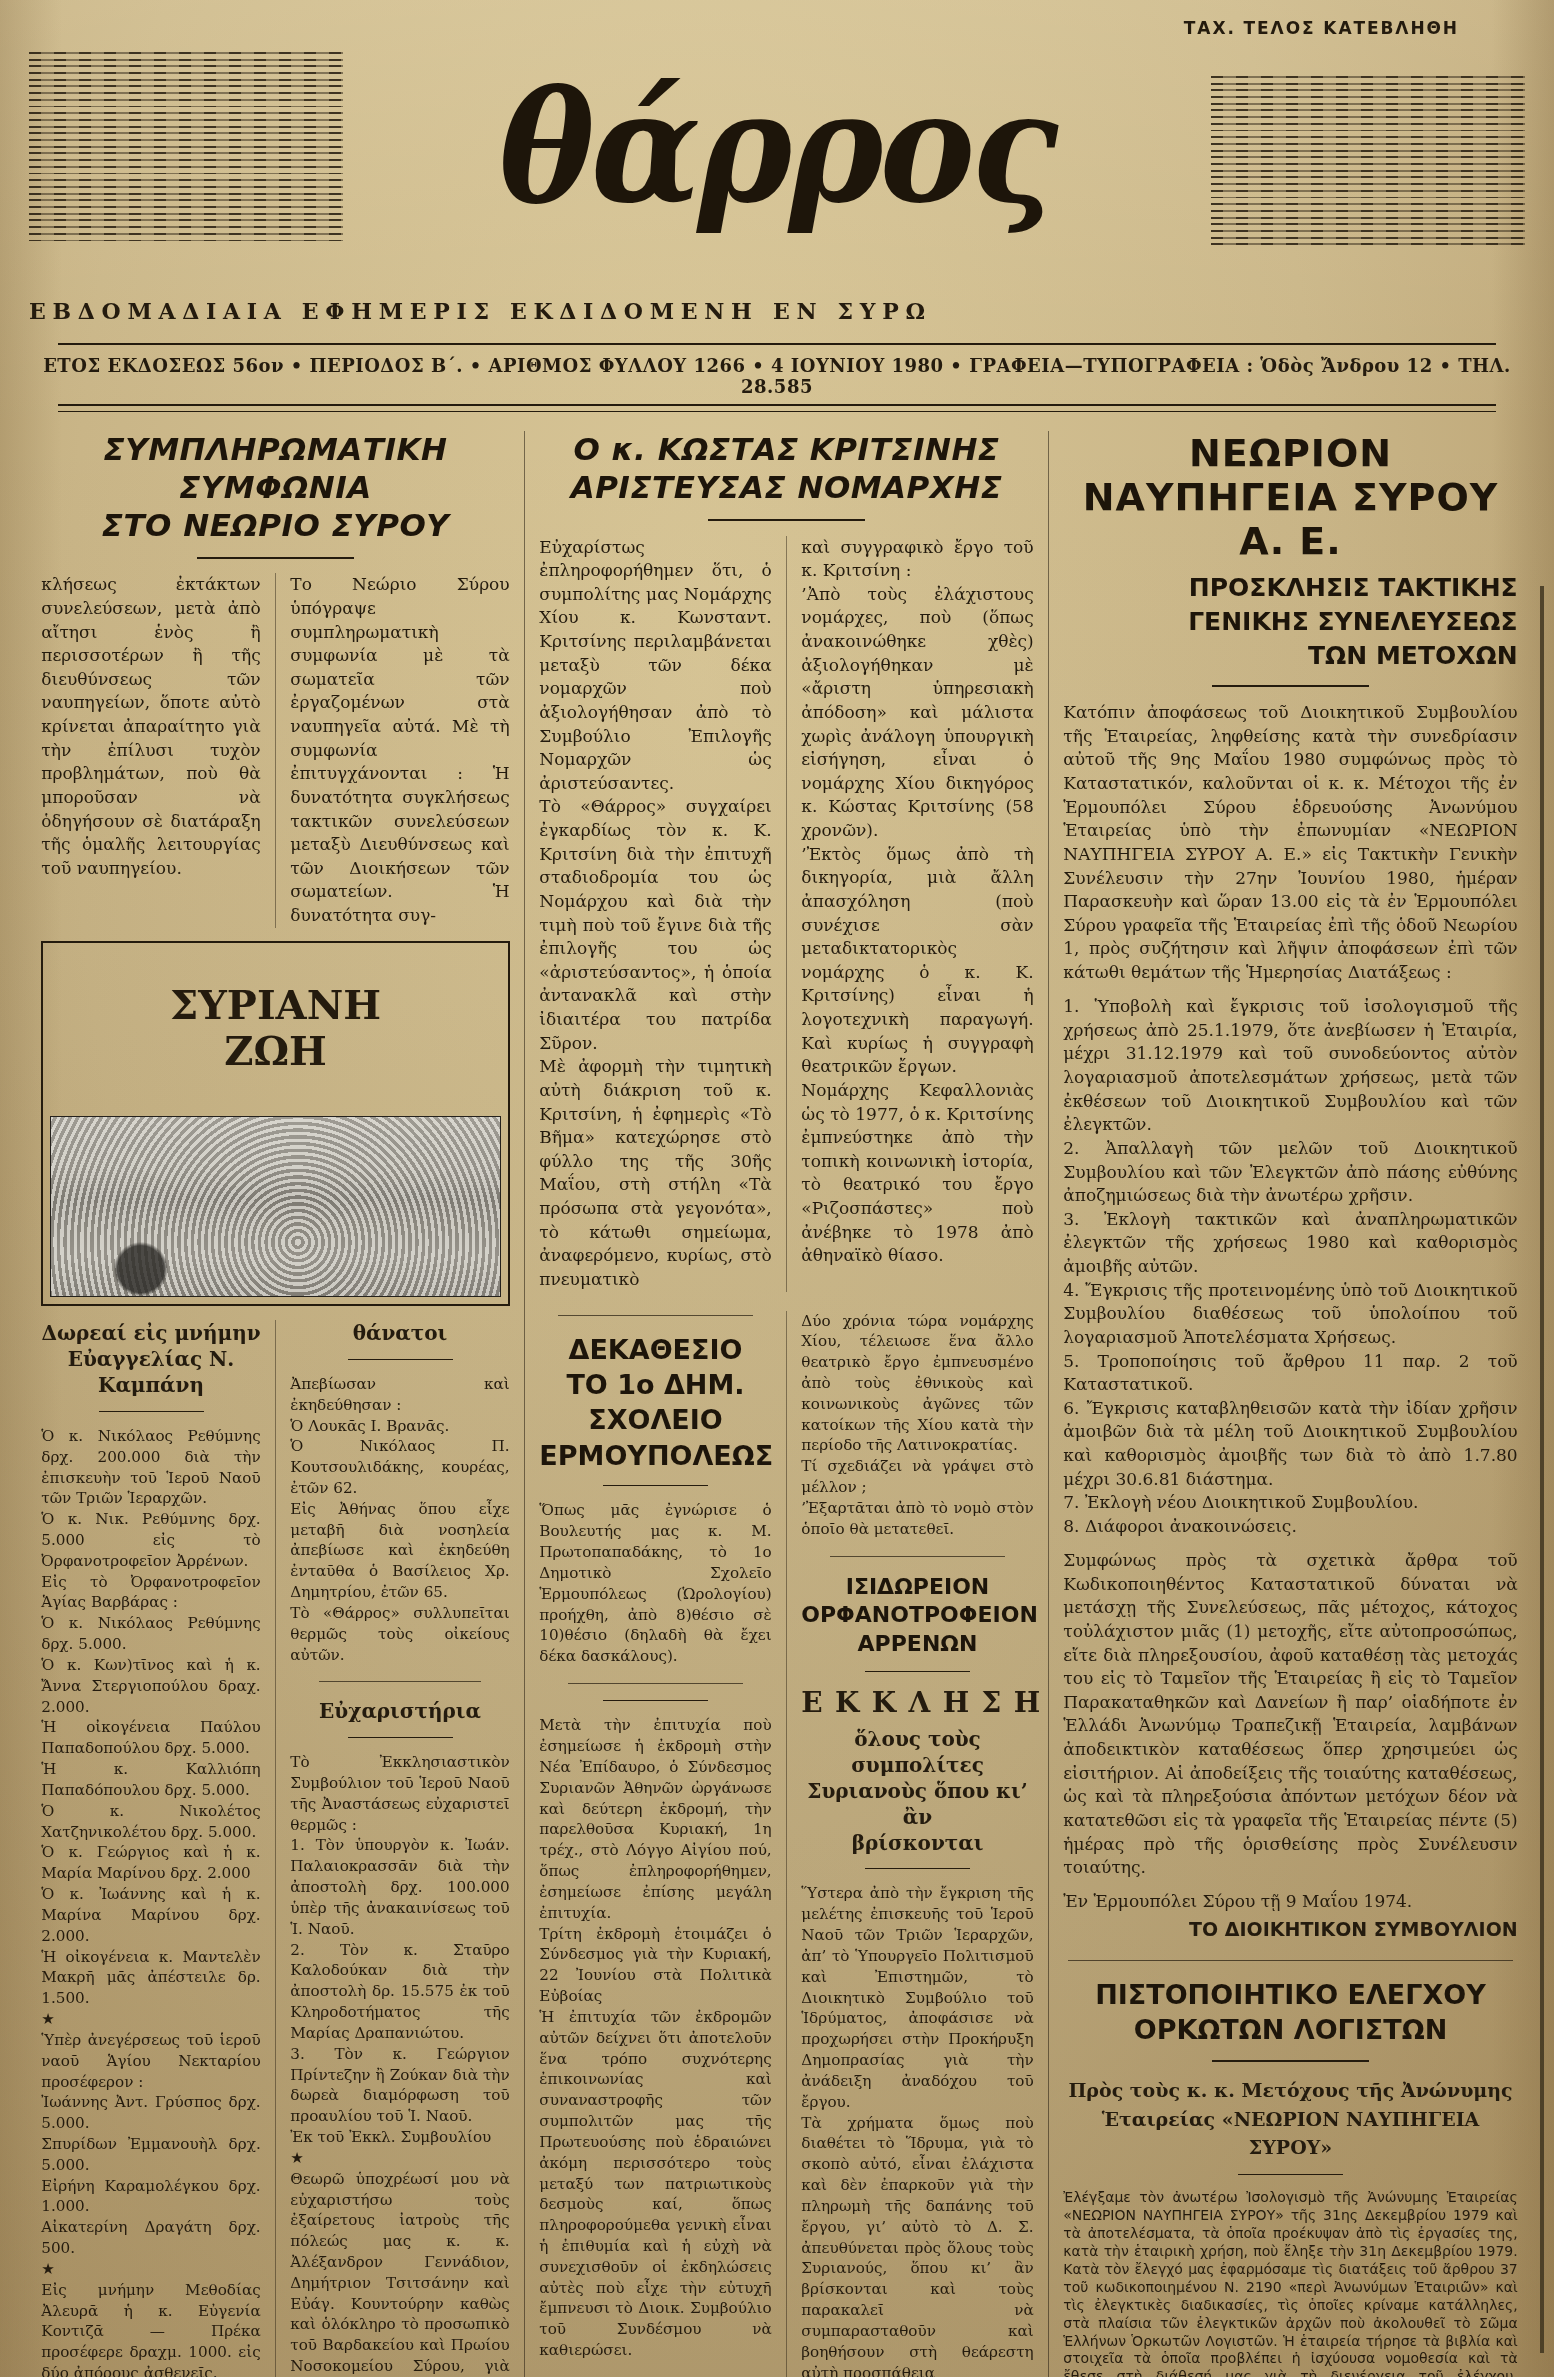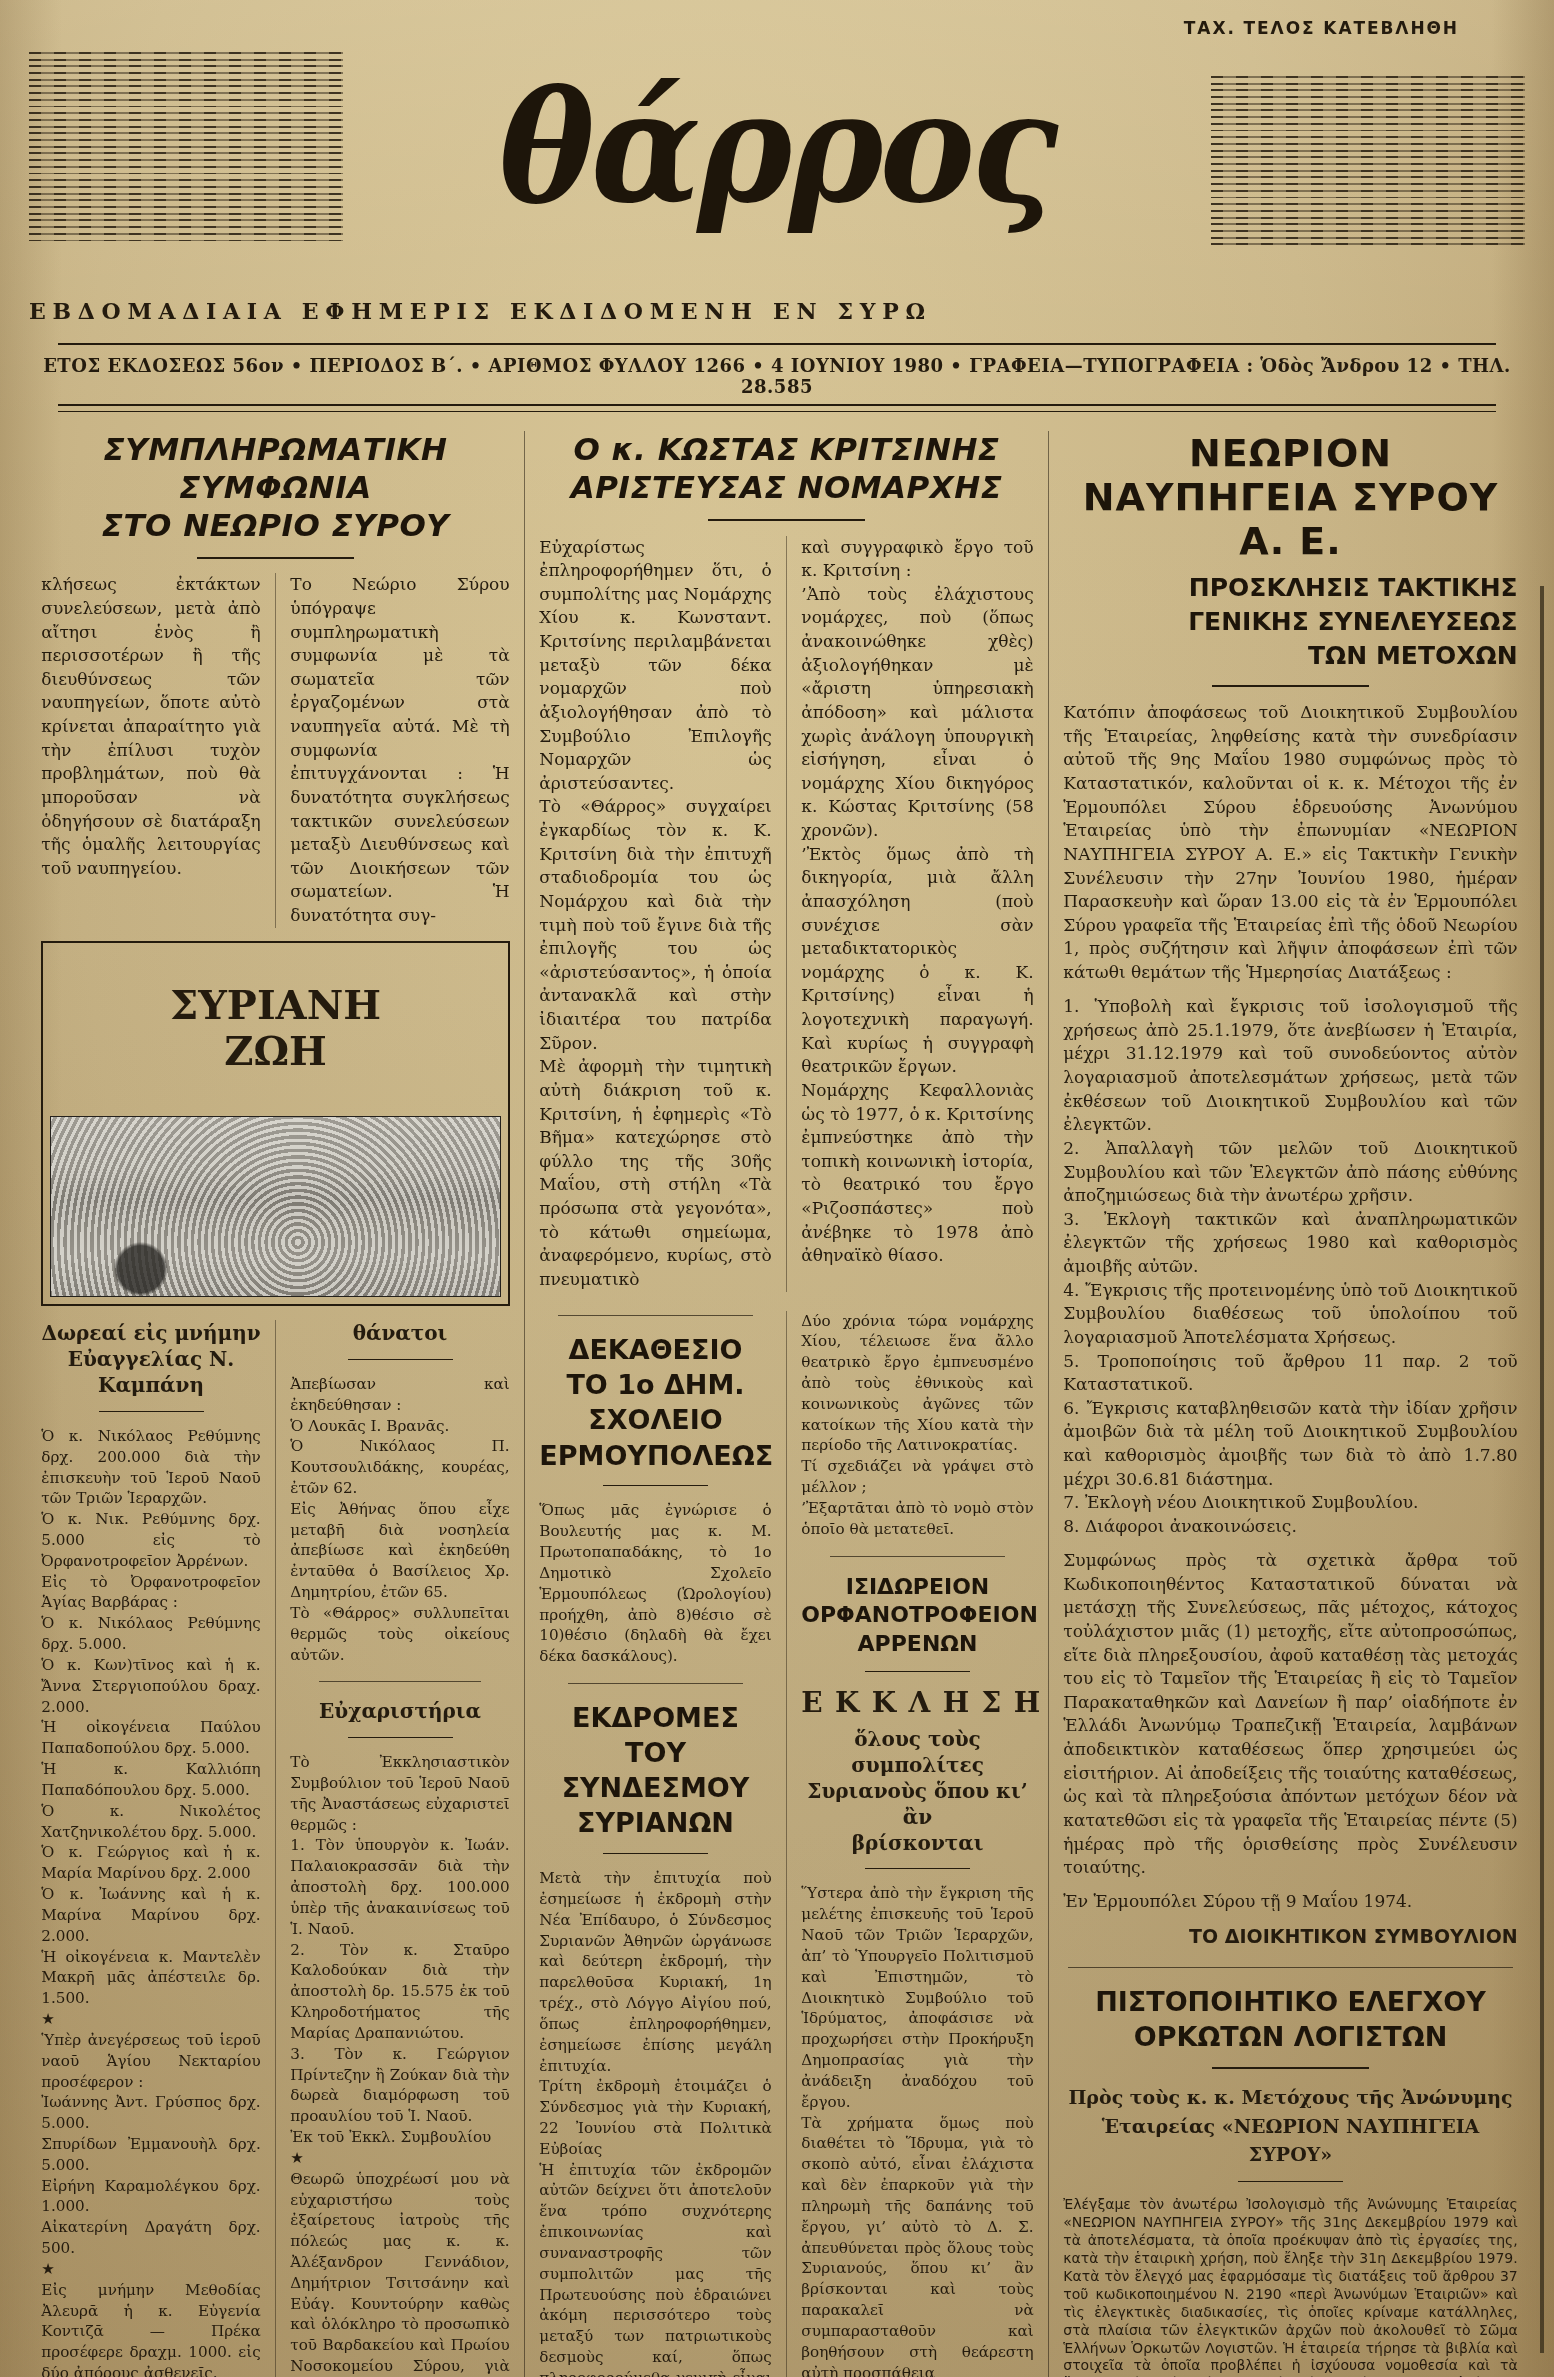--- a/index.html
+++ b/index.html
@@ -198,23 +198,20 @@
 
       <div class="twocol" style="margin-top:19px">
         <div class="c">
           <div class="sep" style="margin:4.8px 19px 16px 19px"></div>
           <h2 class="shead">ΔΕΚΑΘΕΣΙΟ
 ΤΟ 1ο ΔΗΜ. ΣΧΟΛΕΙΟ
 ΕΡΜΟΥΠΟΛΕΩΣ</h2>
           <div class="underrule short"></div>
           <div class="t small">Ὅπως μᾶς ἐγνώρισε ὁ Βουλευτής μας κ. Μ. Πρωτοπαπαδάκης, τὸ 1ο Δημοτικὸ Σχολεῖο Ἑρμουπόλεως (Ὡρολογίου) προήχθη, ἀπὸ 8)θέσιο σὲ 10)θέσιο (δηλαδὴ θὰ ἔχει δέκα δασκάλους).</div>
           <div class="sep"></div>
-          <h2 class="shead">ΕΚΔΡΟΜΕΣ
-ΤΟΥ ΣΥΝΔΕΣΜΟΥ
-ΣΥΡΙΑΝΩΝ</h2>
           <div class="underrule short"></div>
           <div class="t small">Μετὰ τὴν ἐπιτυχία ποὺ ἐσημείωσε ἡ ἐκδρομὴ στὴν Νέα Ἐπίδαυρο, ὁ Σύνδεσμος Συριανῶν Ἀθηνῶν ὠργάνωσε καὶ δεύτερη ἐκδρομή, τὴν παρελθοῦσα Κυριακή, 1η τρέχ., στὸ Λόγγο Αἰγίου πού, ὅπως ἐπληροφορήθημεν, ἐσημείωσε ἐπίσης μεγάλη ἐπιτυχία.
 Τρίτη ἐκδρομὴ ἑτοιμάζει ὁ Σύνδεσμος γιὰ τὴν Κυριακή, 22 Ἰουνίου στὰ Πολιτικὰ Εὐβοίας
 Ἡ ἐπιτυχία τῶν ἐκδρομῶν αὐτῶν δείχνει ὅτι ἀποτελοῦν ἕνα τρόπο συχνότερης ἐπικοινωνίας καὶ συναναστροφῆς τῶν συμπολιτῶν μας τῆς Πρωτευούσης ποὺ ἑδραιώνει ἀκόμη περισσότερο τοὺς μεταξύ των πατριωτικοὺς δεσμοὺς καί, ὅπως πληροφορούμεθα γενικὴ εἶναι ἡ ἐπιθυμία καὶ ἡ εὐχὴ νὰ συνεχισθοῦν οἱ ἐκδηλώσεις αὐτὲς ποὺ εἶχε τὴν εὐτυχῆ ἔμπνευσι τὸ Διοικ. Συμβούλιο τοῦ Συνδέσμου νὰ καθιερώσει.</div>
 
         </div>
         <div class="c">
           <div class="t small">Δύο χρόνια τώρα νομάρχης Χίου, τέλειωσε ἕνα ἄλλο θεατρικὸ ἔργο ἐμπνευσμένο ἀπὸ τοὺς ἐθνικοὺς καὶ κοινωνικοὺς ἀγῶνες τῶν κατοίκων τῆς Χίου κατὰ τὴν περίοδο τῆς Λατινοκρατίας.
 Τί σχεδιάζει νὰ γράψει στὸ μέλλον ;
 ’Ἐξαρτᾶται ἀπὸ τὸ νομὸ στὸν ὁποῖο θὰ μετατεθεῖ.</div>
@@ -249,21 +246,21 @@
 2. Ἀπαλλαγὴ τῶν μελῶν τοῦ Διοικητικοῦ Συμβουλίου καὶ τῶν Ἐλεγκτῶν ἀπὸ πάσης εὐθύνης ἀποζημιώσεως διὰ τὴν ἀνωτέρω χρῆσιν.
 3. Ἐκλογὴ τακτικῶν καὶ ἀναπληρωματικῶν ἐλεγκτῶν τῆς χρήσεως 1980 καὶ καθορισμὸς ἀμοιβῆς αὐτῶν.
 4. Ἔγκρισις τῆς προτεινομένης ὑπὸ τοῦ Διοικητικοῦ Συμβουλίου διαθέσεως τοῦ ὑπολοίπου τοῦ λογαριασμοῦ Ἀποτελέσματα Χρήσεως.
 5. Τροποποίησις τοῦ ἄρθρου 11 παρ. 2 τοῦ Καταστατικοῦ.
 6. Ἔγκρισις καταβληθεισῶν κατὰ τὴν ἰδίαν χρῆσιν ἀμοιβῶν διὰ τὰ μέλη τοῦ Διοικητικοῦ Συμβουλίου καὶ καθορισμὸς ἀμοιβῆς των διὰ τὸ ἀπὸ 1.7.80 μέχρι 30.6.81 διάστημα.
 7. Ἐκλογὴ νέου Διοικητικοῦ Συμβουλίου.
 8. Διάφοροι ἀνακοινώσεις.</div>
         <div class="gap-s"></div>
         <div class="t">Συμφώνως πρὸς τὰ σχετικὰ ἄρθρα τοῦ Κωδικοποιηθέντος Καταστατικοῦ δύναται νὰ μετάσχῃ τῆς Συνελεύσεως, πᾶς μέτοχος, κάτοχος τοὐλάχιστον μιᾶς (1) μετοχῆς, εἴτε αὐτοπροσώπως, εἴτε διὰ πληρεξουσίου, ἀφοῦ καταθέσῃ τὰς μετοχάς του εἰς τὸ Ταμεῖον τῆς Ἑταιρείας ἢ εἰς τὸ Ταμεῖον Παρακαταθηκῶν καὶ Δανείων ἢ παρ’ οἱαδήποτε ἐν Ἑλλάδι Ἀνωνύμῳ Τραπεζικῇ Ἑταιρεία, λαμβάνων ἀποδεικτικὸν καταθέσεως ὅπερ χρησιμεύει ὡς εἰσιτήριον. Αἱ ἀποδείξεις τῆς τοιαύτης καταθέσεως, ὡς καὶ τὰ πληρεξούσια ἀπόντων μετόχων δέον νὰ κατατεθῶσι εἰς τὰ γραφεῖα τῆς Ἑταιρείας πέντε (5) ἡμέρας πρὸ τῆς ὁρισθείσης πρὸς Συνέλευσιν τοιαύτης.</div>
         <div class="t" style="margin-top:10.5px">Ἐν Ἑρμουπόλει Σύρου τῇ 9 Μαΐου 1974.</div>
-        <div class="caps-sig" style="text-align:right;margin-top:7px">ΤΟ ΔΙΟΙΚΗΤΙΚΟΝ ΣΥΜΒΟΥΛΙΟΝ</div>
+        <div class="caps-sig" style="text-align:right;margin-top:0">ΤΟ ΔΙΟΙΚΗΤΙΚΟΝ ΣΥΜΒΟΥΛΙΟΝ</div>
       </article>
 
       <div class="sep wide"></div>
 
       <article>
         <h2 class="shead">ΠΙΣΤΟΠΟΙΗΤΙΚΟ ΕΛΕΓΧΟΥ
 ΟΡΚΩΤΩΝ ΛΟΓΙΣΤΩΝ</h2>
         <div class="underrule"></div>
         <div class="audit-addr">Πρὸς τοὺς κ. κ. Μετόχους τῆς Ἀνώνυμης
 Ἑταιρείας «ΝΕΩΡΙΟΝ ΝΑΥΠΗΓΕΙΑ ΣΥΡΟΥ»</div>

